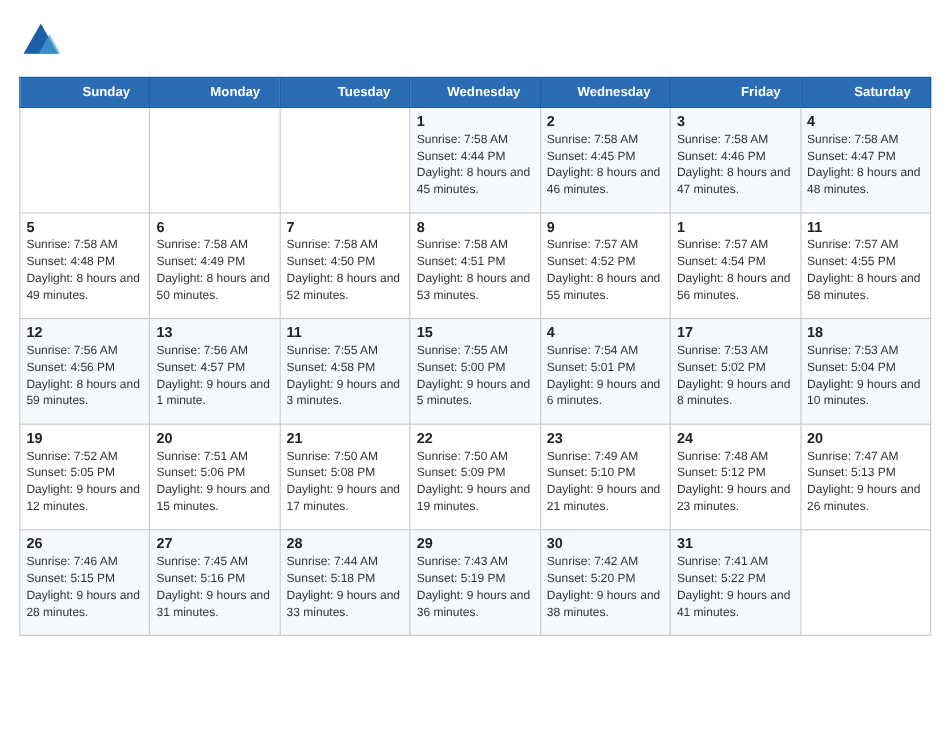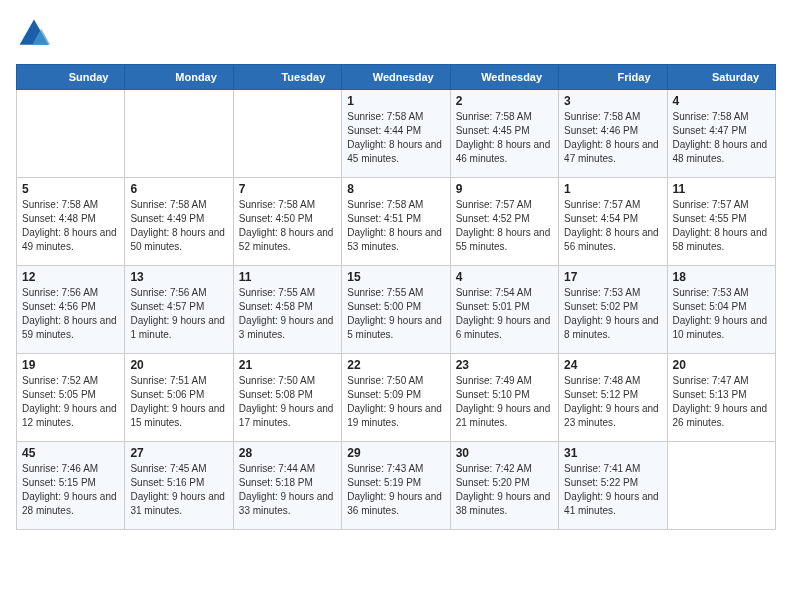--- a/index.html
+++ b/index.html
@@ -228,21 +228,21 @@
           <span class="day-num">24</span>
           <div class="day-info">Sunrise: 7:48 AM<br>Sunset: 5:12 PM<br>Daylight: 9 hours and 23 minutes.</div>
         </td>
         <td>
           <span class="day-num">20</span>
           <div class="day-info">Sunrise: 7:47 AM<br>Sunset: 5:13 PM<br>Daylight: 9 hours and 26 minutes.</div>
         </td>
       </tr>
       <tr>
         <td>
-          <span class="day-num">45</span>
+          <span class="day-num">26</span>
           <div class="day-info">Sunrise: 7:46 AM<br>Sunset: 5:15 PM<br>Daylight: 9 hours and 28 minutes.</div>
         </td>
         <td>
           <span class="day-num">27</span>
           <div class="day-info">Sunrise: 7:45 AM<br>Sunset: 5:16 PM<br>Daylight: 9 hours and 31 minutes.</div>
         </td>
         <td>
           <span class="day-num">28</span>
           <div class="day-info">Sunrise: 7:44 AM<br>Sunset: 5:18 PM<br>Daylight: 9 hours and 33 minutes.</div>
         </td>

